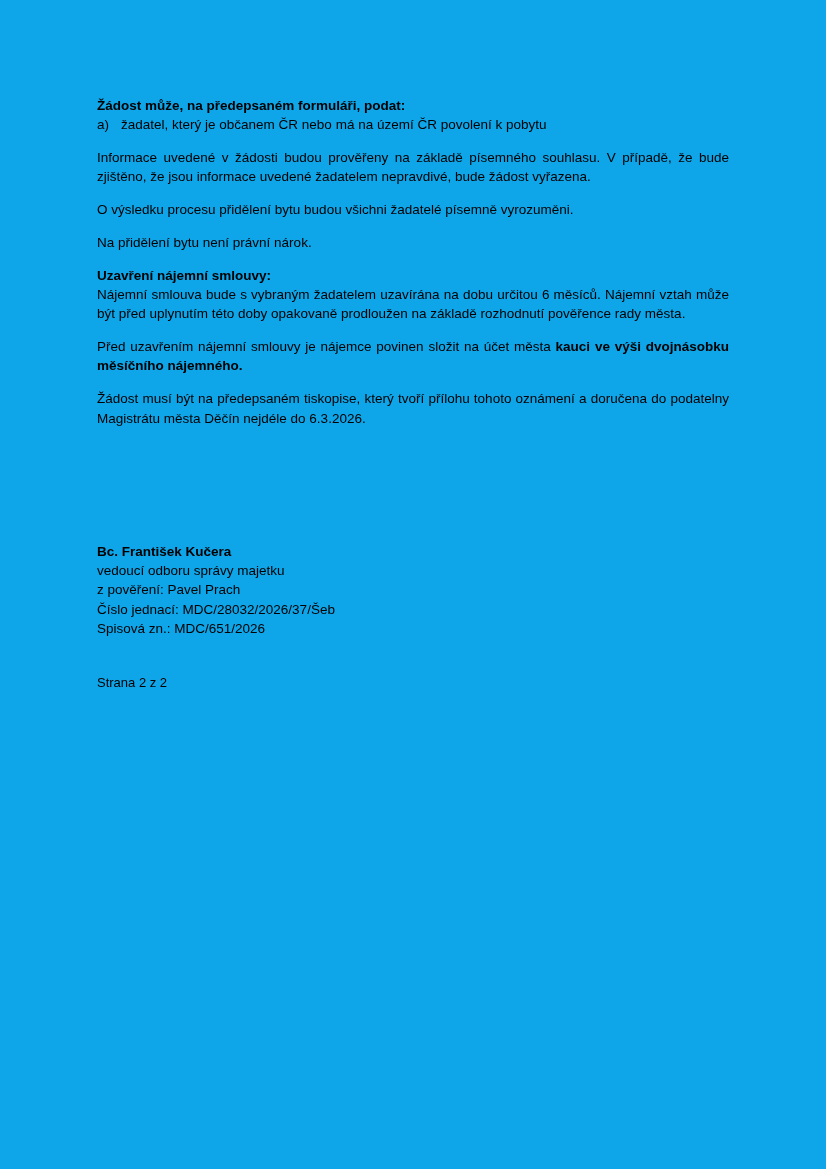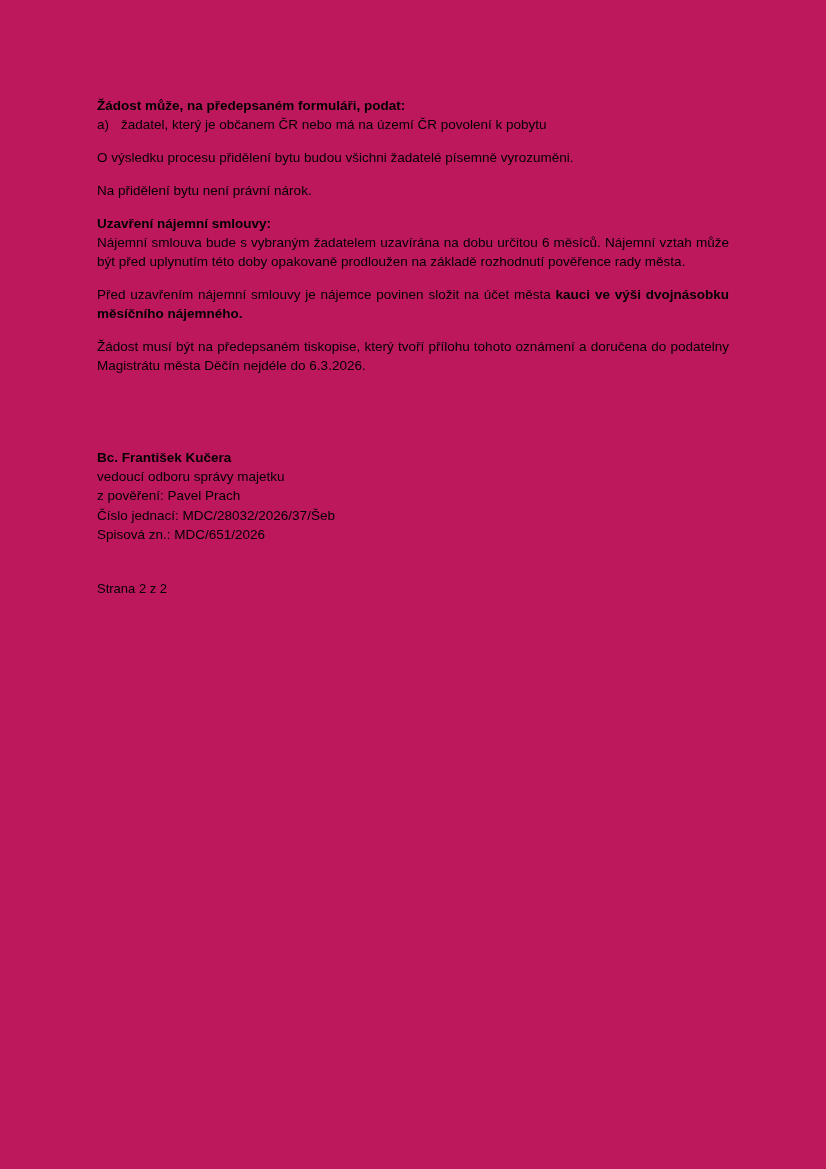--- a/index.html
+++ b/index.html
@@ -7,58 +7,59 @@
   body {
     width: 826px;
     height: 1169px;
     position: relative;
     font-family: "Liberation Sans", "DejaVu Sans", sans-serif;
     color: #000000;
   }
   .page {
     position: absolute;
     inset: 0;
-    background: #be185d;
+    background: #0ea5e9;
     overflow: hidden;
     padding-left: 40px;
   }
   .content {
     position: absolute;
     left: 97px;
     top: 96px;
     width: 632px;
     font-size: 13.5px;
     line-height: 19.3px;
   }
   p { margin: 0; }
   .bold { font-weight: bold; }
   .justify { text-align: justify; }
   .para { margin-top: 13.5px; }
   .gap-a { display: inline-block; width: 12px; }
   .gap-b { display: inline-block; width: 40px; }
-  .signature-block { margin-top: 72px; }
+  .signature-block { margin-top: 114px; }
   .reference-block { }
   .page-footer {
     margin-top: 35px;
     text-align: left;
     font-size: 13px;
   }
   strong { font-weight: bold; }
 </style>
 </head>
 <body>
 
 <div class="page">
   <div class="content">
 
     <p class="bold">Žádost může, na předepsaném formuláři, podat:</p>
 
     <p><span>a)</span><span class="gap-a"></span><span>žadatel, který je občanem ČR nebo má na území ČR povolení k pobytu</span></p>
 
 
+    <p class="para justify">Informace uvedené v žádosti budou prověřeny na základě písemného souhlasu. V případě, že bude zjištěno, že jsou informace uvedené žadatelem nepravdivé, bude žádost vyřazena.</p>
 
 
 
     <p class="para">O výsledku procesu přidělení bytu budou všichni žadatelé písemně vyrozuměni.</p>
 
     <p class="para">Na přidělení bytu není právní nárok.</p>
 
     <p class="para bold">Uzavření nájemní smlouvy:</p>
 
     <p class="justify">Nájemní smlouva bude s vybraným žadatelem uzavírána na dobu určitou 6 měsíců. Nájemní vztah může být před uplynutím této doby opakovaně prodloužen na základě rozhodnutí pověřence rady města.</p>

